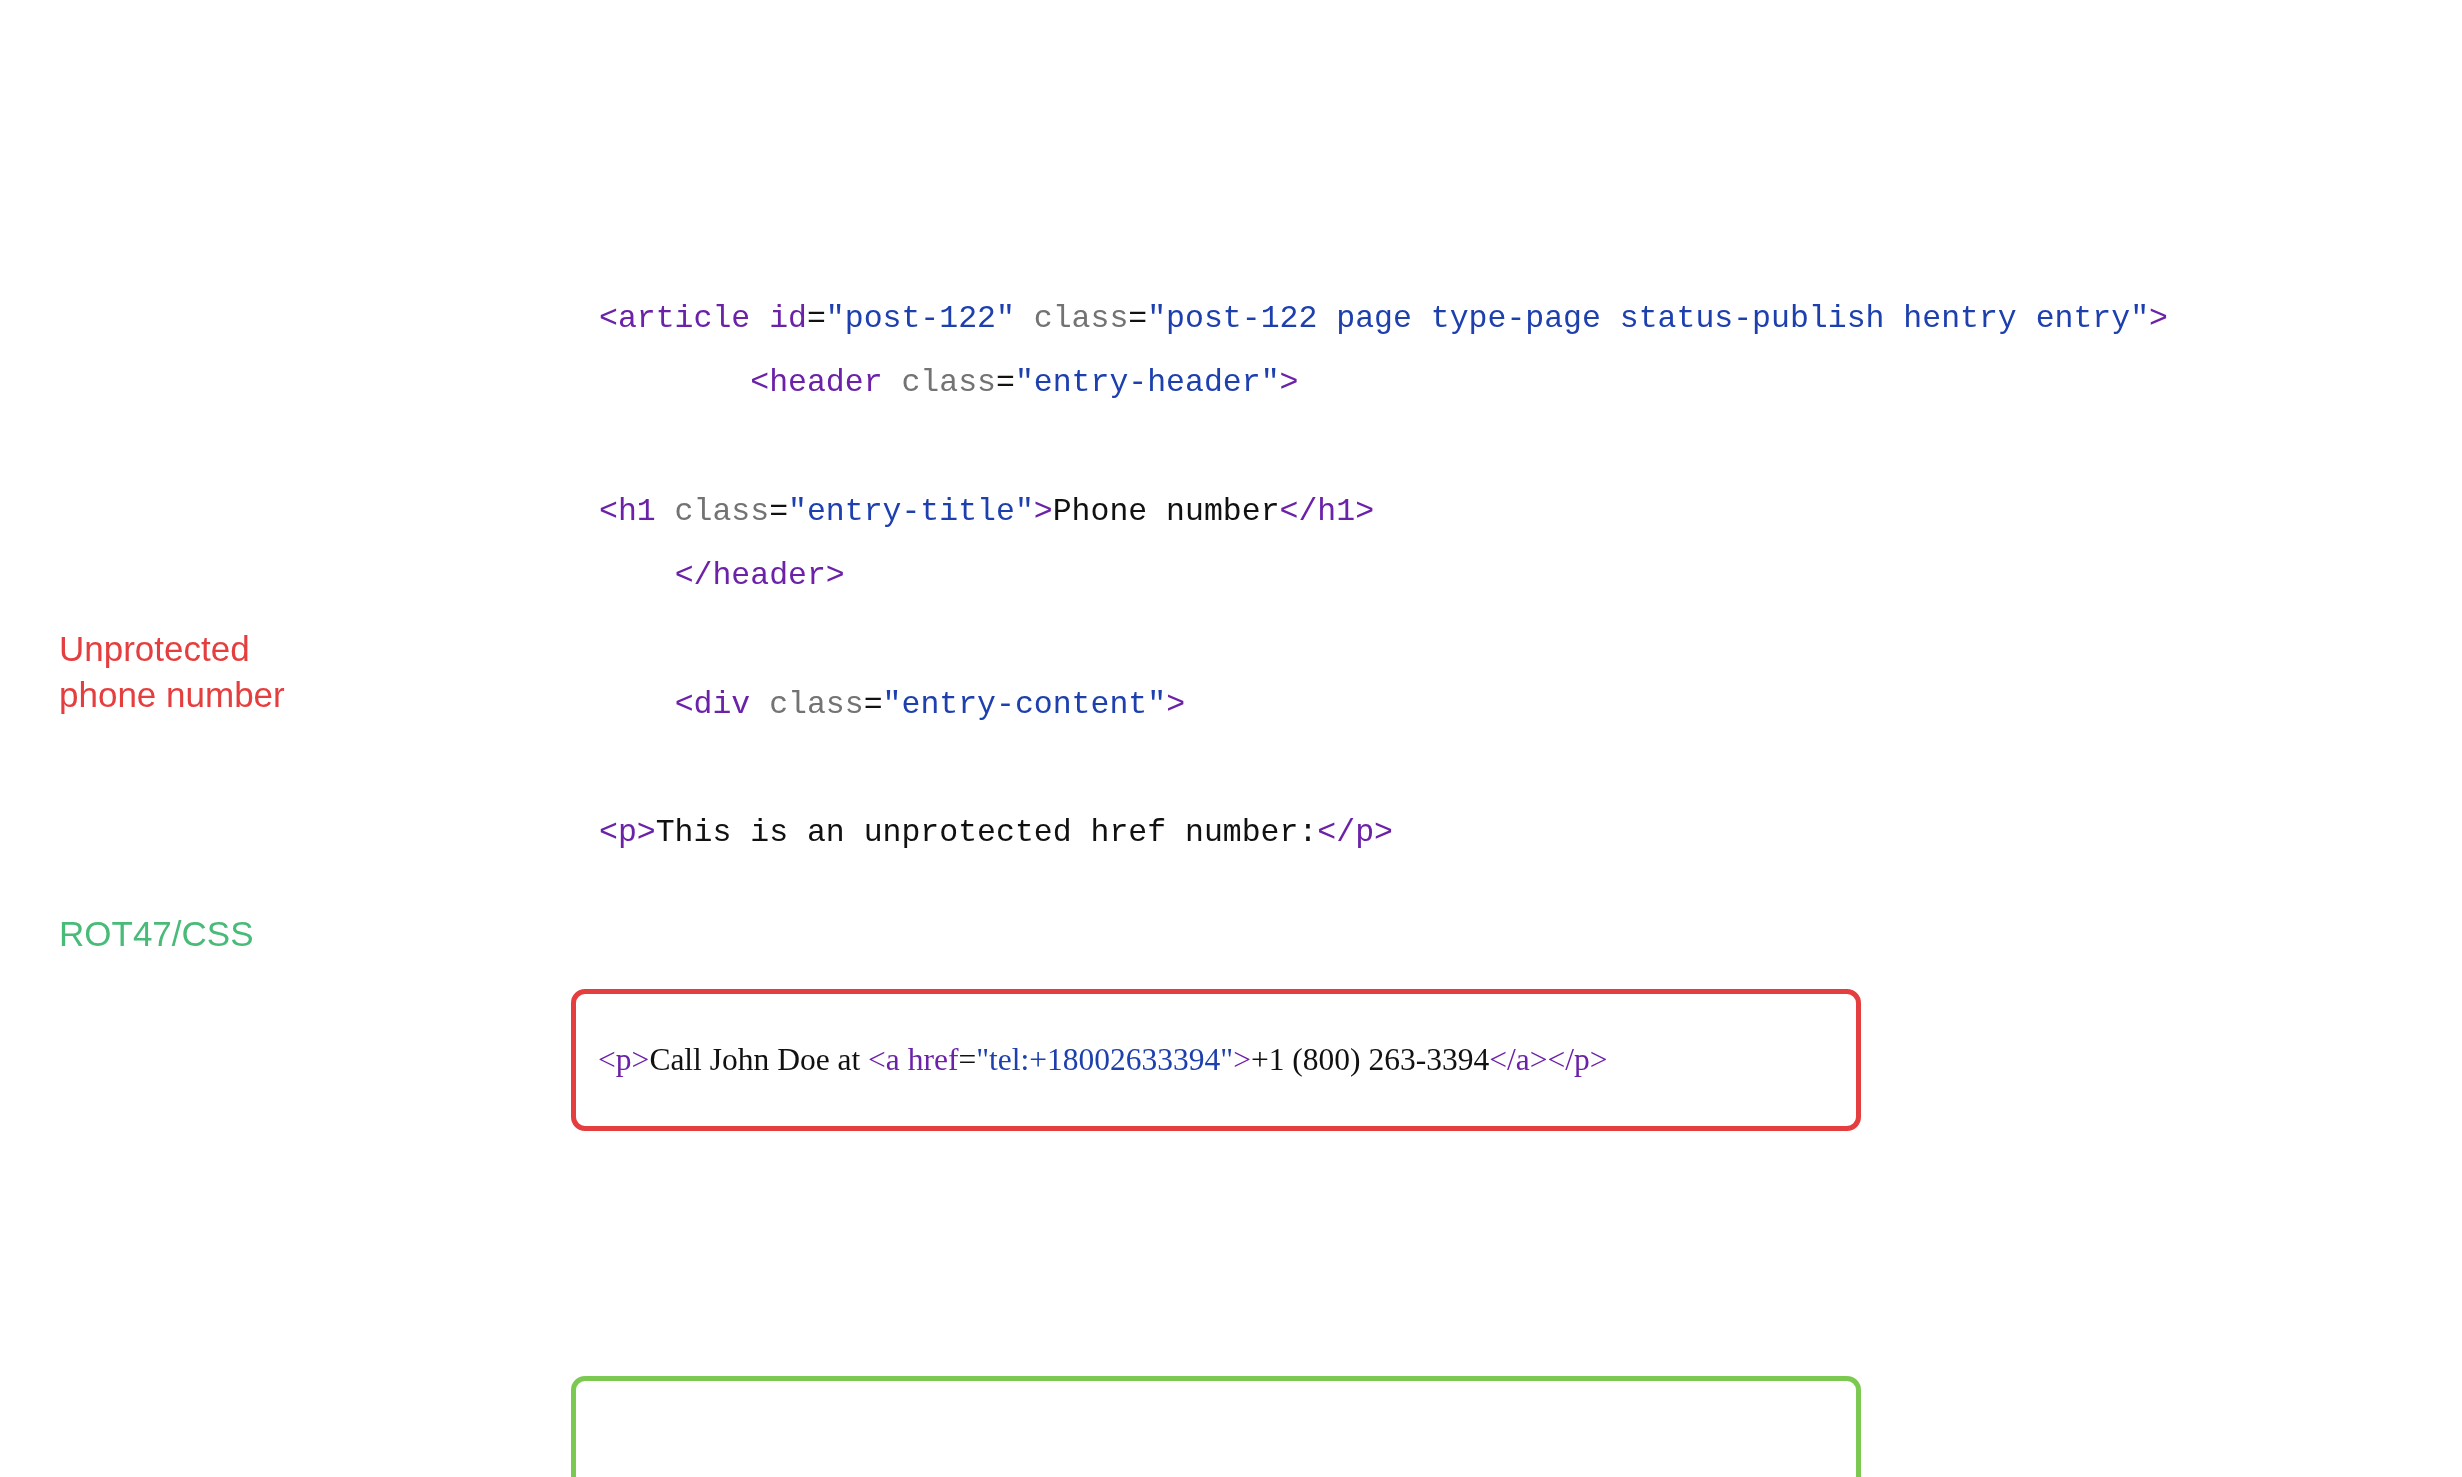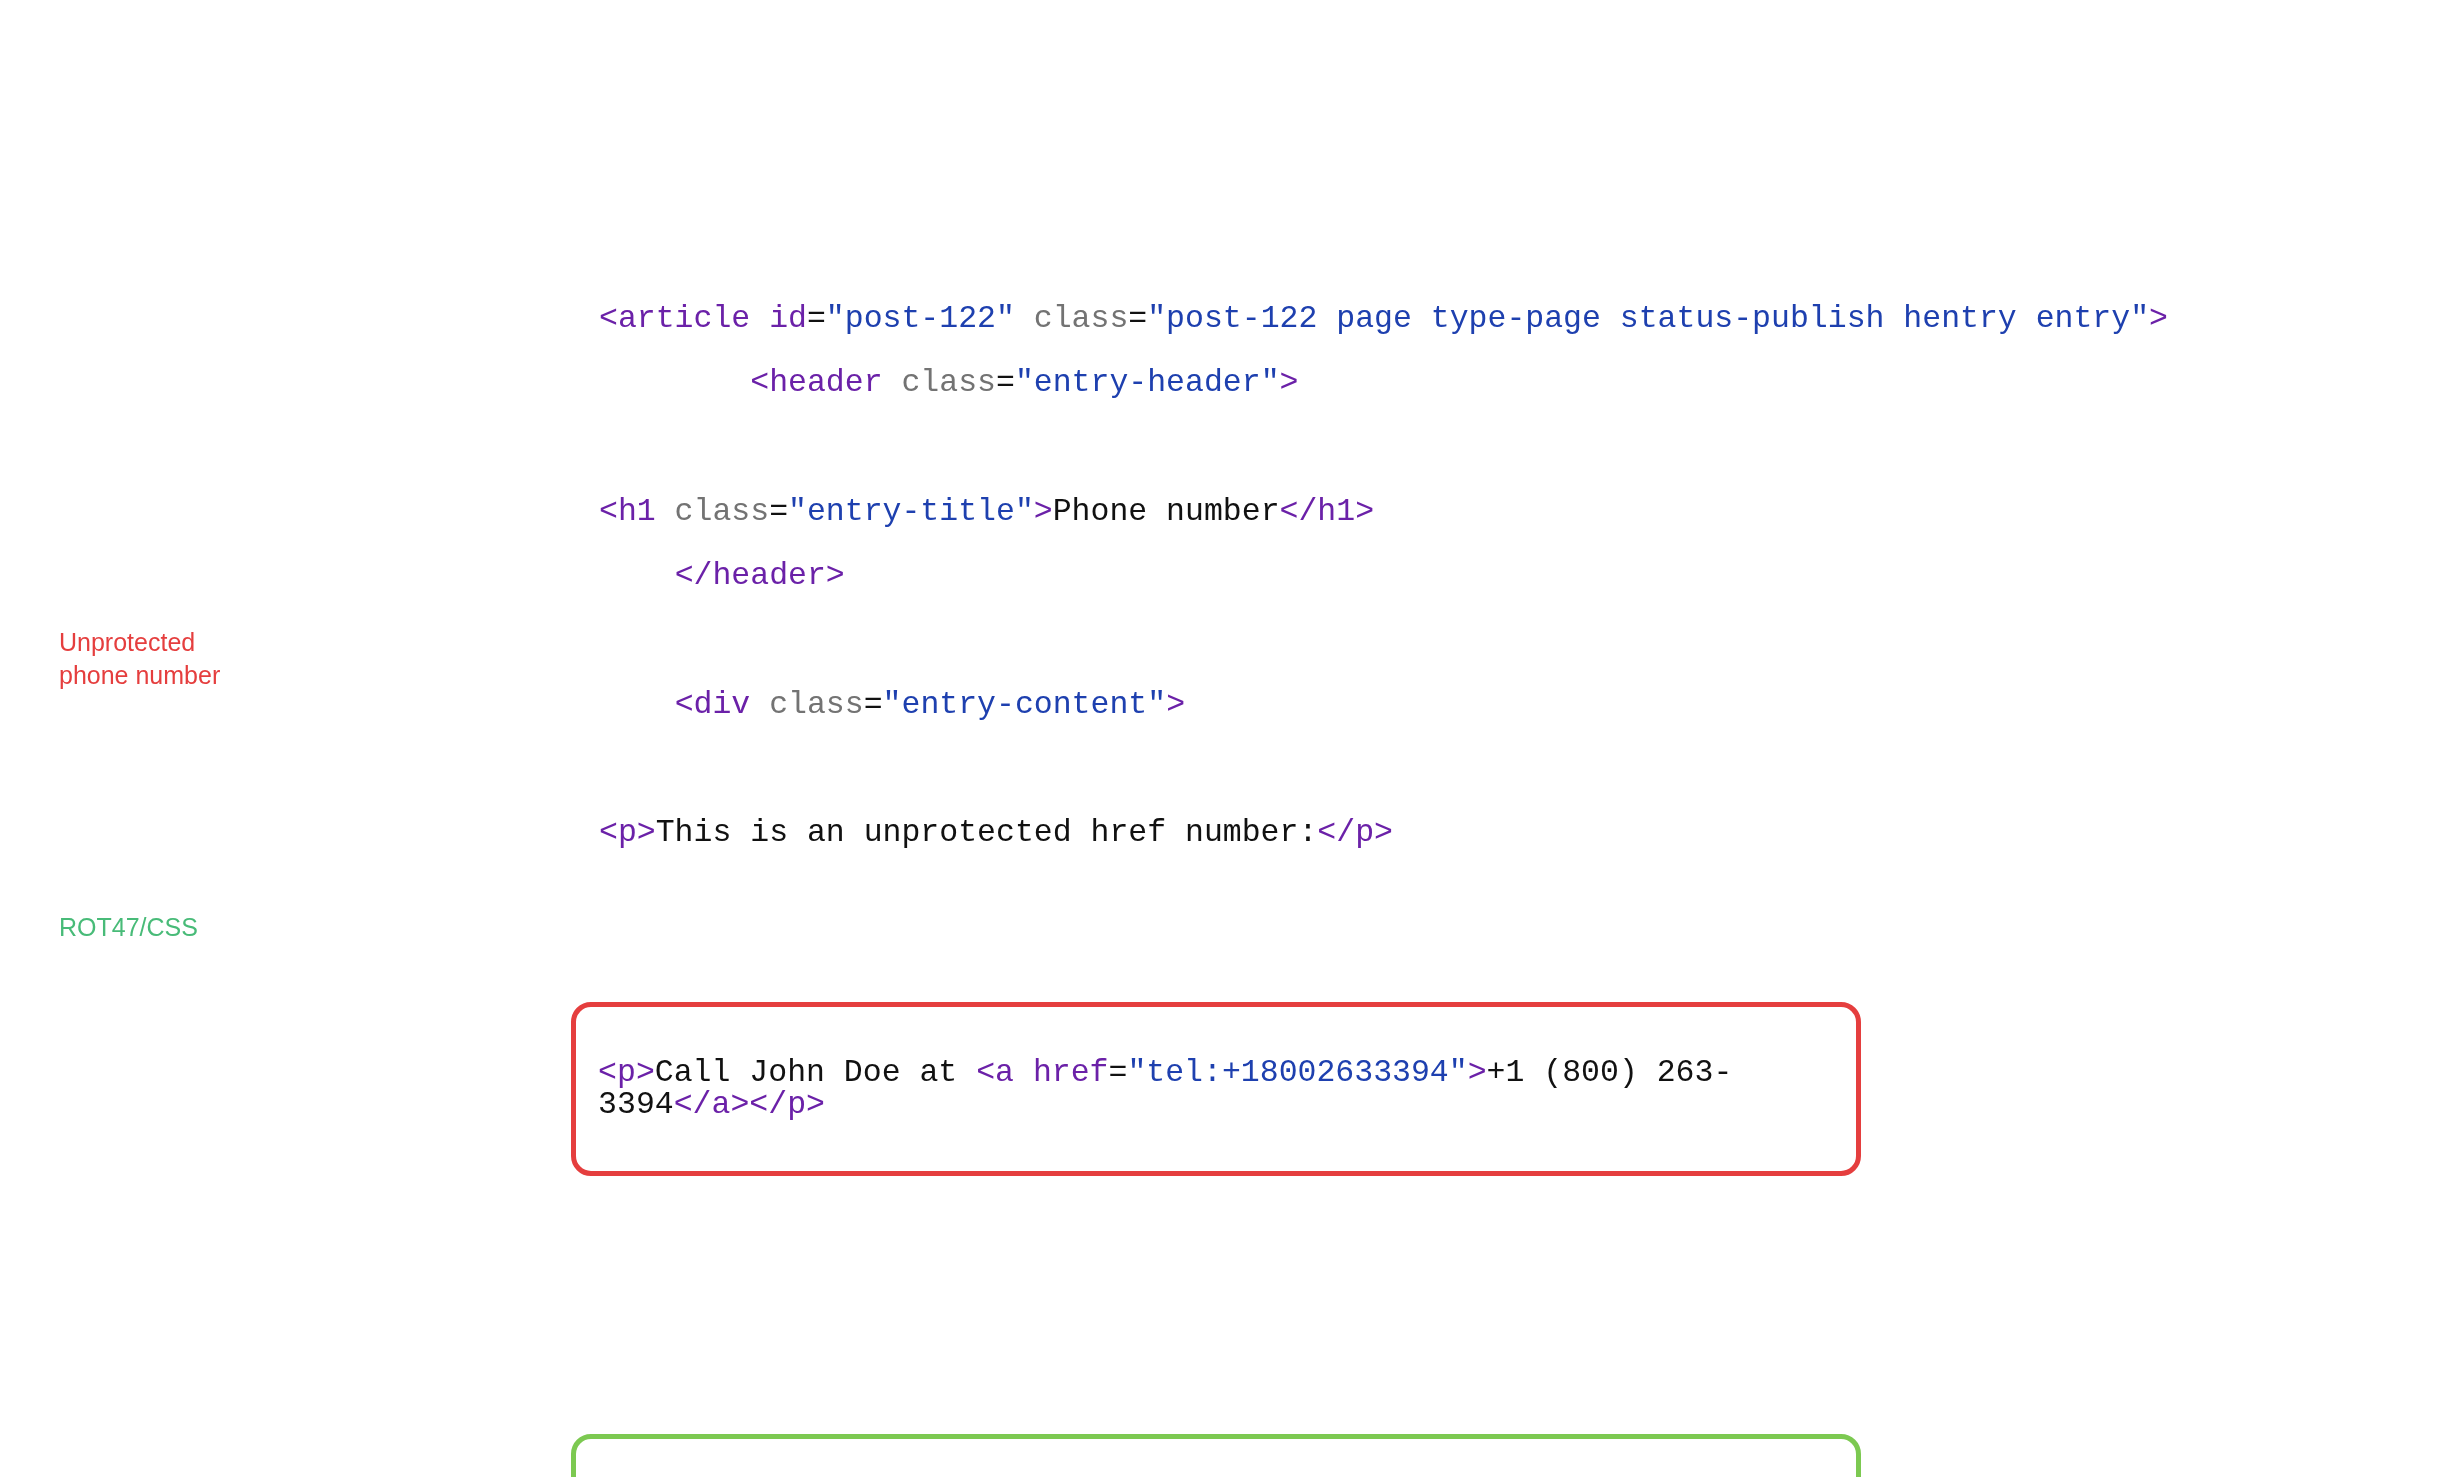--- a/index.html
+++ b/index.html
@@ -7,21 +7,21 @@
     margin: 0;
     padding: 0;
     width: 2463px;
     height: 1478px;
     background: #ffffff;
     font-family: -apple-system, BlinkMacSystemFont, "Segoe UI", Helvetica, Arial, sans-serif;
     position: relative;
   }
   .label {
     position: absolute;
-    font-size: 25px;
+    font-size: 35px;
     font-weight: 400;
     line-height: 1.3;
   }
   .label-red { color: #e53e3e; }
   .label-green { color: #48bb78; }
 
   .code-area {
     position: absolute;
     left: 599px;
     top: 271px;
@@ -37,26 +37,27 @@
   .t-tag   { color: #6b21a8; }
   .t-attr  { color: #6b21a8; }
   .t-class { color: #737373; text-align: right; }
   .t-val   { color: #1e40af; }
   .t-text  { color: #111111; }
 
   .cb {
     position: relative;
     border-width: 5.9px;
     border-style: solid;
-    border-radius: 20px;
+    border-radius: 14px;
     padding: 17.7px 21.7px;
     margin-left: -27.6px;
-    margin-top: 24px;
+    margin-top: 11px;
     margin-bottom: 9.9px;
     width: 1290px;
+    font-family: Liberation Serif, serif;
   }
   .cb-red   { border-color: #e53e3e; }
   .cb-green { border-color: #7cc951; width: 1290px; }
 </style>
 </head>
 <body>
 
 <div class="label label-red" style="left:59px; top:626px;">
   <div>Unprotected</div>
   <div>phone number</div>

